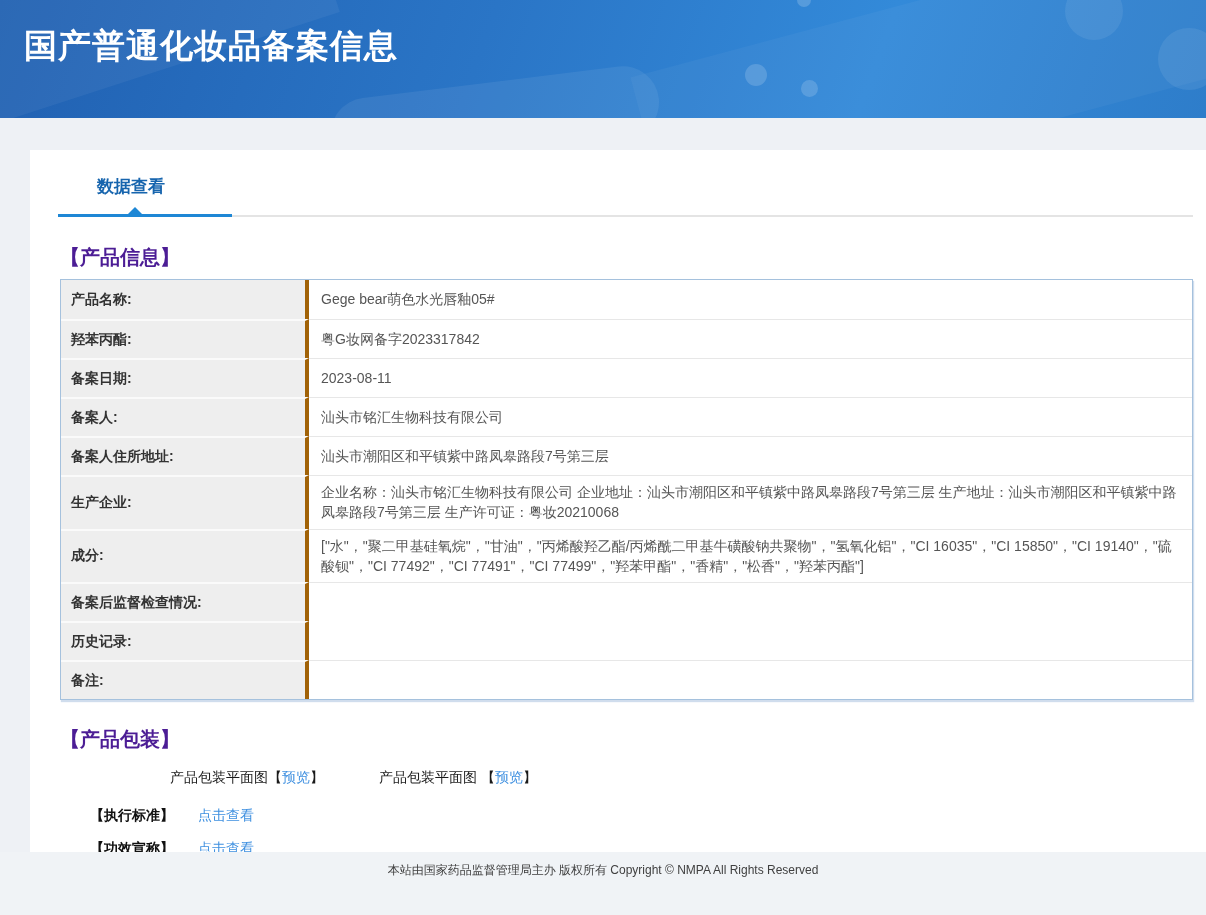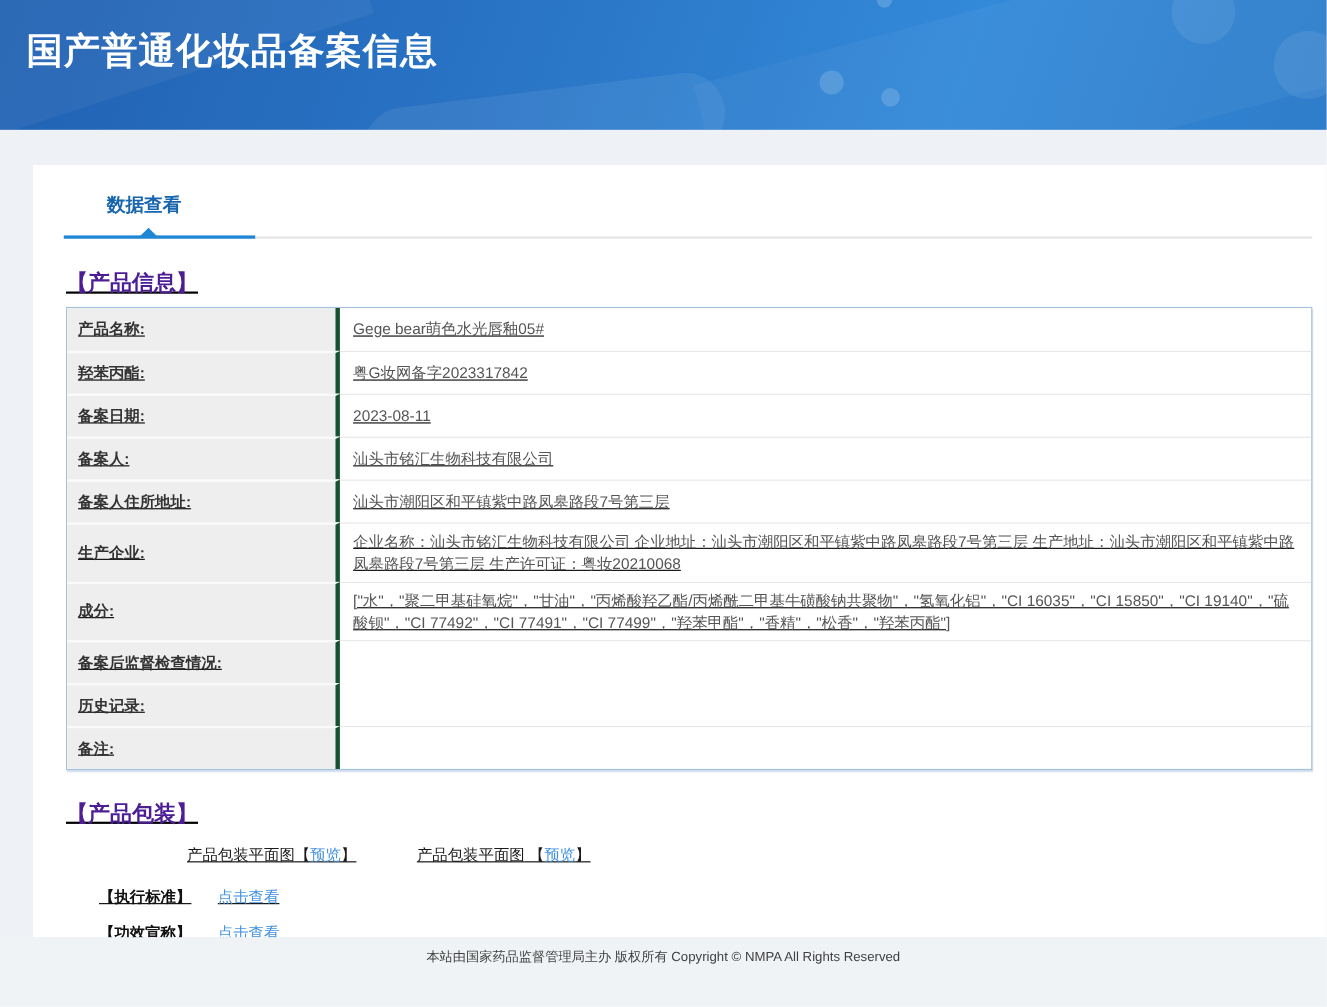--- a/index.html
+++ b/index.html
@@ -28,21 +28,20 @@
   .d4 { left:801px; top:80px; width:17px; height:17px; border-radius:50%; background:rgba(255,255,255,0.16);}
   .d5 { left:640px; top:0px; width:580px; height:150px; transform:rotate(-15deg); background:rgba(255,255,255,0.04);}
   .d6 { left:1065px; top:-18px; width:58px; height:58px; border-radius:50%; background:rgba(255,255,255,0.08);}
   .d7 { left:1158px; top:28px; width:62px; height:62px; border-radius:50%; background:rgba(255,255,255,0.08);}
   .d8 { left:797px; top:-7px; width:14px; height:14px; border-radius:50%; background:rgba(255,255,255,0.18);}
 
   
   .card {
     position:absolute; left:30px; top:150px; right:0; height:702px;
     background:#ffffff;
-    text-decoration:underline;
   }
 
   
   .tab-wrap { position:relative; height:68px; }
   .tab-label {
     position:absolute; left:67px; top:25px;
     font-size:17px; font-weight:700; color:#1765ae; cursor:pointer;
   }
   .tab-line  { position:absolute; left:28px; right:13px; top:65px; height:2px; background:#e4e4e4; }
   .tab-line-active { position:absolute; left:28px; top:64px; width:174px; height:3px; background:#1e87d5; }
@@ -56,21 +55,21 @@
   .section-title { font-size:20px; font-weight:700; color:#4c1d95; margin:26px 0 8px 0; }
 
   
   .info-table {
     border:1px solid #a5c1dd;
     box-shadow:1px 2px 1px rgba(150,180,215,0.45);
   }
   .row { display:flex; }
   .cell-label {
     width:248px; flex-shrink:0; background:#eeeeee;
-    border-right:4px solid #14532d;
+    border-right:4px solid #a16207;
     display:flex; align-items:center;
     padding:0 10px; min-height:39px;
     font-size:14px; font-weight:700; color:#333333;
   }
   .cell-value {
     flex:1; display:flex; align-items:center;
     padding:6px 12px; min-height:39px;
     font-size:14px; color:#555555; line-height:1.45;
   }
   .row + .row .cell-label { border-top:2px solid #fafafa; }

